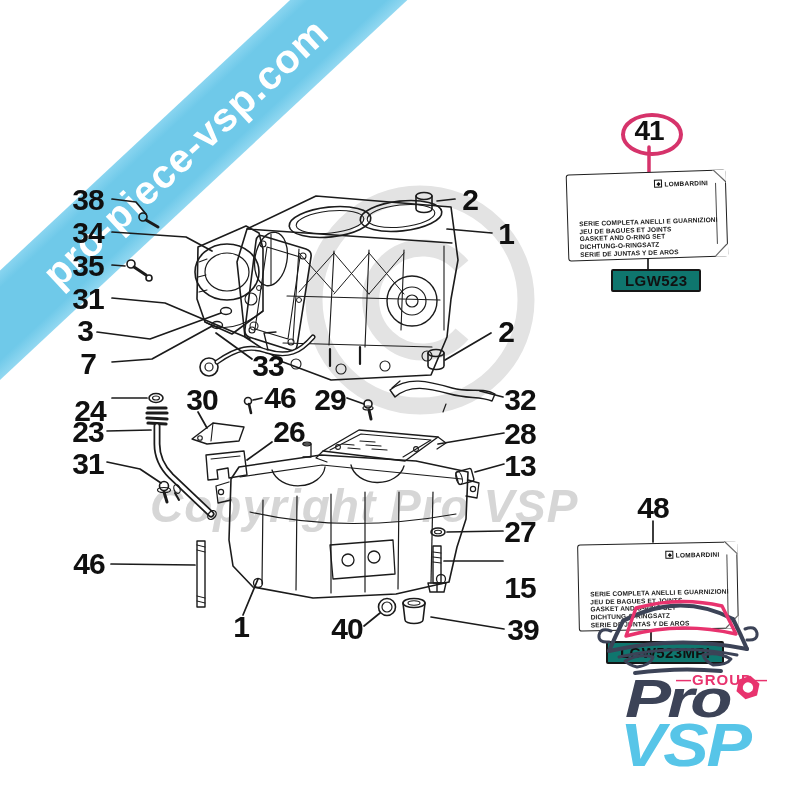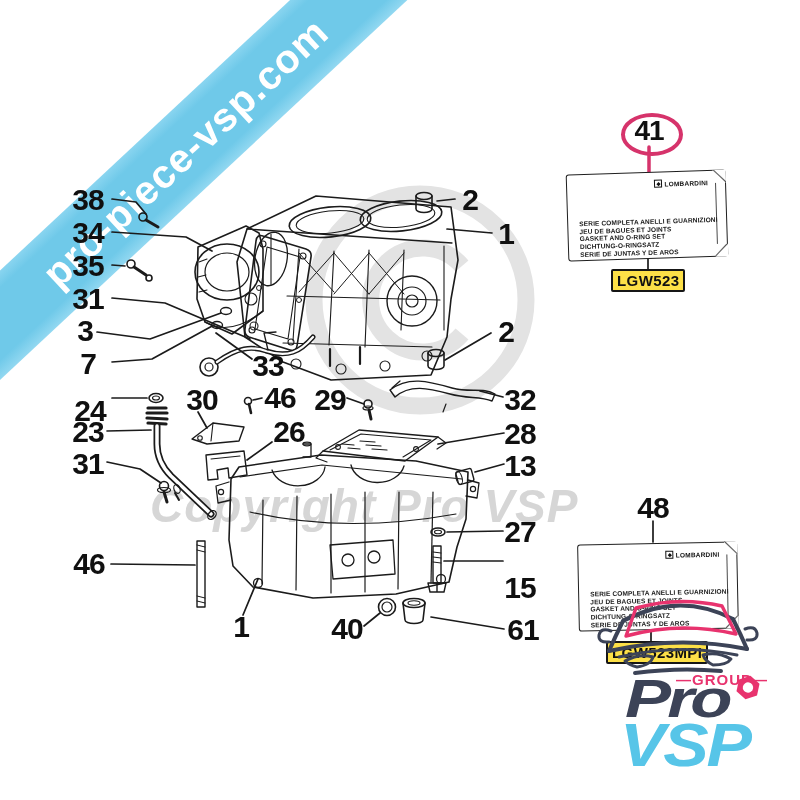--- a/index.html
+++ b/index.html
@@ -27,23 +27,23 @@
           background:linear-gradient(135deg,#fff 42%,#555 48%,#fff 54%);}
   .brandrow{position:absolute;top:7px;right:17px;display:flex;align-items:center;gap:2px;}
   .brandicon{width:8px;height:8px;border:1.2px solid #111;box-sizing:border-box;
              display:flex;align-items:center;justify-content:center;background:#fff;}
   .brandicon i{width:3px;height:3px;background:#111;transform:rotate(45deg);}
   .brandtext{font-weight:900;font-size:6.5px;letter-spacing:.2px;color:#111;}
   .kitlines{position:absolute;left:11px;top:45px;color:#222;}
   .kitlines div{font-weight:700;font-size:6.6px;line-height:7.7px;letter-spacing:.1px;white-space:nowrap;}
   #kitbox41{left:567px;top:172px;transform:rotate(-1.8deg);}
   #kitbox43{left:578px;top:543px;transform:rotate(-1.2deg);}
-  .codebadge{position:absolute;background:#fde047;border:2px solid #161616;border-radius:2px;
+  .codebadge{position:absolute;background:#0f766e;border:2px solid #161616;border-radius:2px;
              font-weight:800;font-size:15px;letter-spacing:.4px;color:#111;
-             padding:1px 4px;z-index:3;line-height:17px;}
+             padding:1px 12px;z-index:3;line-height:17px;}
   #badge41{left:611px;top:269px;}
   #badge43{left:606px;top:641px;}
   
   #ellipse41{position:absolute;left:621px;top:113px;width:54px;height:35px;
              border:4px solid #d6336b;border-radius:50%;z-index:2;}
   
   #logo{position:absolute;left:0;top:0;z-index:5;}
   #logo-car{position:absolute;left:595px;top:585px;}
   #logo-group{position:absolute;left:676px;top:671px;width:68px;text-align:center;
               font-weight:800;font-size:15px;letter-spacing:1px;
@@ -264,21 +264,21 @@
   <span class="num" style="left:88px;top:432px">23</span>
   <span class="num" style="left:289px;top:432px">26</span>
   <span class="num" style="left:520px;top:434px">28</span>
   <span class="num" style="left:88px;top:464px">31</span>
   <span class="num" style="left:520px;top:466px">13</span>
   <span class="num" style="left:520px;top:532px">27</span>
   <span class="num" style="left:520px;top:588px">15</span>
   <span class="num" style="left:89px;top:564px">46</span>
   <span class="num" style="left:241px;top:627px">1</span>
   <span class="num" style="left:347px;top:629px">40</span>
-  <span class="num" style="left:523px;top:630px">61</span>
+  <span class="num" style="left:523px;top:630px">39</span>
   <span class="num" style="left:649px;top:131px;font-size:28px">41</span>
   <span class="num" style="left:653px;top:508px">48</span>
 
   <div class="kitbox" id="kitbox41">
     <div class="crease"></div>
     <div class="fold-tr"></div>
     <div class="fold-br"></div>
     <div class="brandrow">
       <span class="brandicon">
           <i></i>

